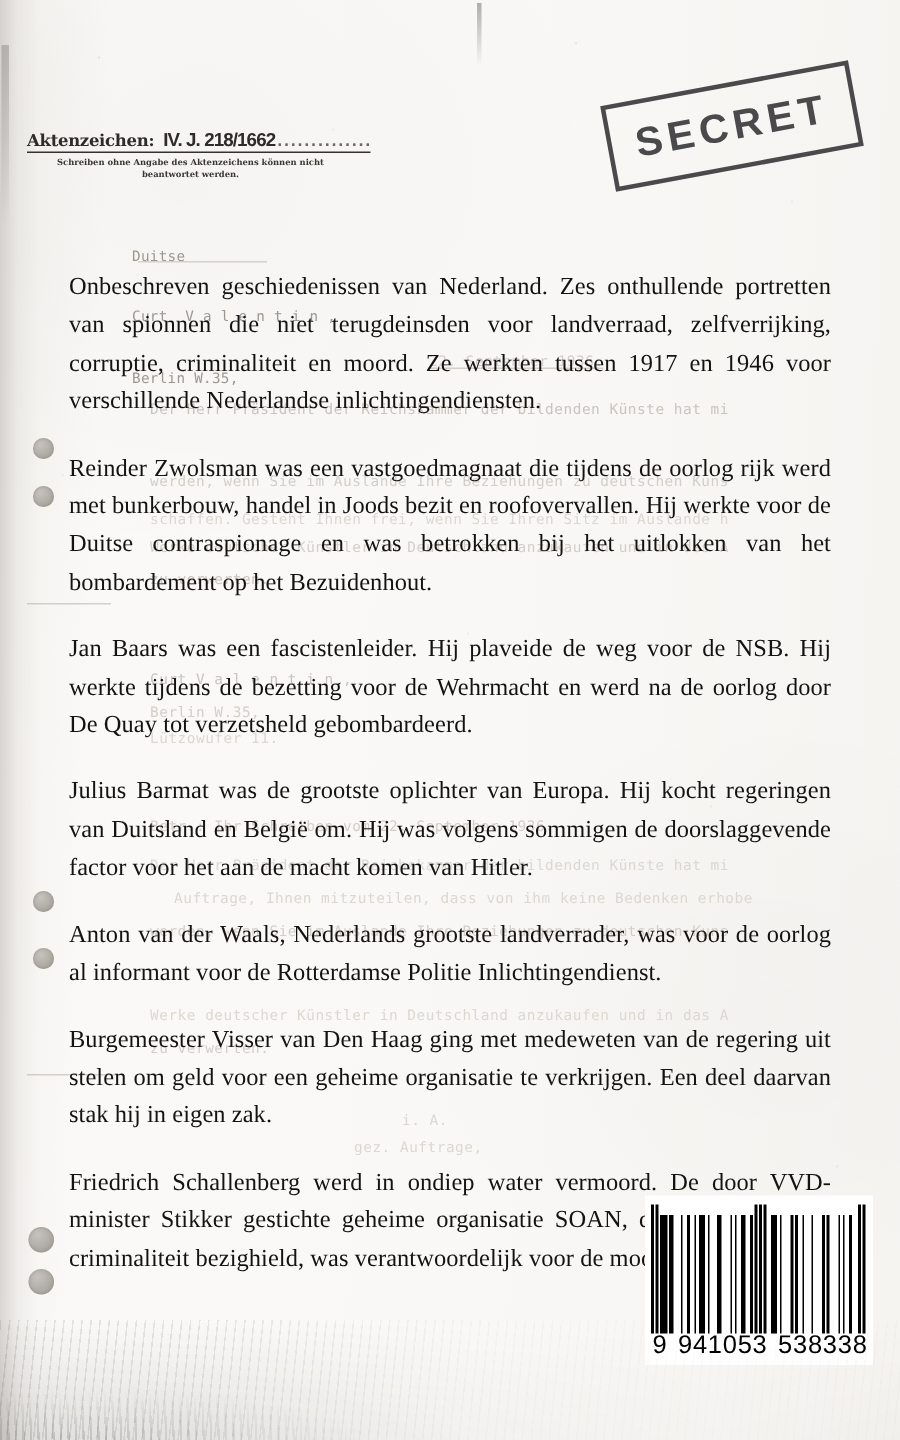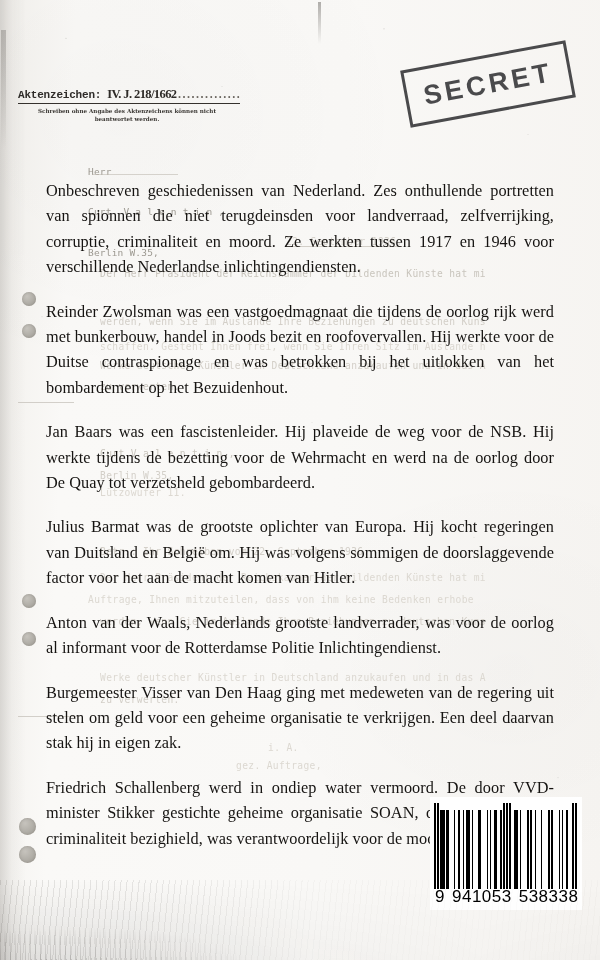--- a/index.html
+++ b/index.html
@@ -107,23 +107,23 @@
   .doc-aktz {
     font-family: "DejaVu Serif", serif;
     font-weight: 700;
     font-size: 11.5px;
     letter-spacing: -0.2px;
     white-space: nowrap;
     border-bottom: 1.3px solid #35312d;
     padding-bottom: 1px;
     display: inline-block;
   }
-  .doc-aktz .lbl { font-size: 11px; font-family: Liberation Mono, monospace; }
+  .doc-aktz .lbl { font-size: 11px; }
   .doc-aktz .num {
-    font-family: Liberation Serif, serif;
+    font-family: Liberation Sans, sans-serif;
     font-size: 12.5px;
     letter-spacing: -0.6px;
     margin-left: 6px;
   }
   .doc-aktz .dots {
     font-family: "DejaVu Sans Mono", monospace;
     font-size: 10px;
     color: #6d6862;
     letter-spacing: -1.5px;
   }
@@ -297,40 +297,40 @@
       <div class="doc-aktz">
         <span class="lbl">Aktenzeichen:</span><span class="num">IV. J. 218/1662</span><span class="dots">..............</span>
       </div>
       <div class="doc-sub">
         <div>Schreiben ohne Angabe des Aktenzeichens können nicht</div>
         <div>beantwortet werden.</div>
       </div>
     </div>
 
     <div class="doc-addr">
-      <div>Herr</div>
+      <div>Duitse</div>
       <div>Curt  V a l e n t i n ,</div>
       <div>Berlin W.35,</div>
     </div>
 
     <div class="rule-faint" style="left:92px; top:174px; width:86px; opacity:.55;"></div>
 
     <div class="ghost dim" style="left:286px; top:236px;text-decoration:underline;">22. September 1936.</div>
     <div class="ghost" style="left:100px; top:268px;">Der Herr Präsident der Reichskammer der bildenden Künste hat mi</div>
     <div class="ghost dim" style="left:100px; top:316px;">werden, wenn Sie im Auslande Ihre Beziehungen zu deutschen Kuns</div>
     <div class="ghost dimmer" style="left:100px; top:341px;">schaffen. Gesteht Ihnen frei, wenn Sie Ihren Sitz im Auslande h</div>
     <div class="ghost dim" style="left:100px; top:360px;">Werke deutscher Künstler in Deutschland anzukaufen und in das A</div>
     <div class="ghost" style="left:100px; top:381px;">zu verwerten.</div>
 
     <div class="ghost" style="left:100px; top:448px;">Curt  V a l e n t i n ,</div>
     <div class="ghost dim" style="left:100px; top:470px;">Berlin W.35,</div>
     <div class="ghost dimmer" style="left:100px; top:487px;">Lützowufer 11.</div>
     <div class="ghost dim" style="left:100px; top:546px;">Betr.: Ihr Schreiben vom 22. September 1936.</div>
     <div class="ghost dimmer" style="left:100px; top:572px;">Der Herr Präsident der Reichskammer der bildenden Künste hat mi</div>
-    <div class="ghost dimmer" style="left:88px; top:594px;">Auftrage, Ihnen mitzuteilen, dass von ihm keine Bedenken erhobe</div>
+    <div class="ghost dimmer" style="left:116px; top:594px;">Auftrage, Ihnen mitzuteilen, dass von ihm keine Bedenken erhobe</div>
     <div class="ghost dim" style="left:100px; top:616px;">werden, wenn Sie im Auslande Ihre Beziehungen zu deutschen Kuns</div>
     <div class="ghost dimmer" style="left:100px; top:672px;">Werke deutscher Künstler in Deutschland anzukaufen und in das A</div>
     <div class="ghost dim" style="left:100px; top:694px;">zu verwerten.</div>
     <div class="ghost dimmer" style="left:268px; top:742px;">i. A.</div>
     <div class="ghost dimmer" style="left:236px; top:760px;">gez. Auftrage,</div>
 
     <div class="rule-faint" style="left:18px; top:402px; width:56px; opacity:.6;"></div>
     <div class="rule-faint" style="left:18px; top:716px; width:62px; opacity:.6;"></div>
   </div>
 

